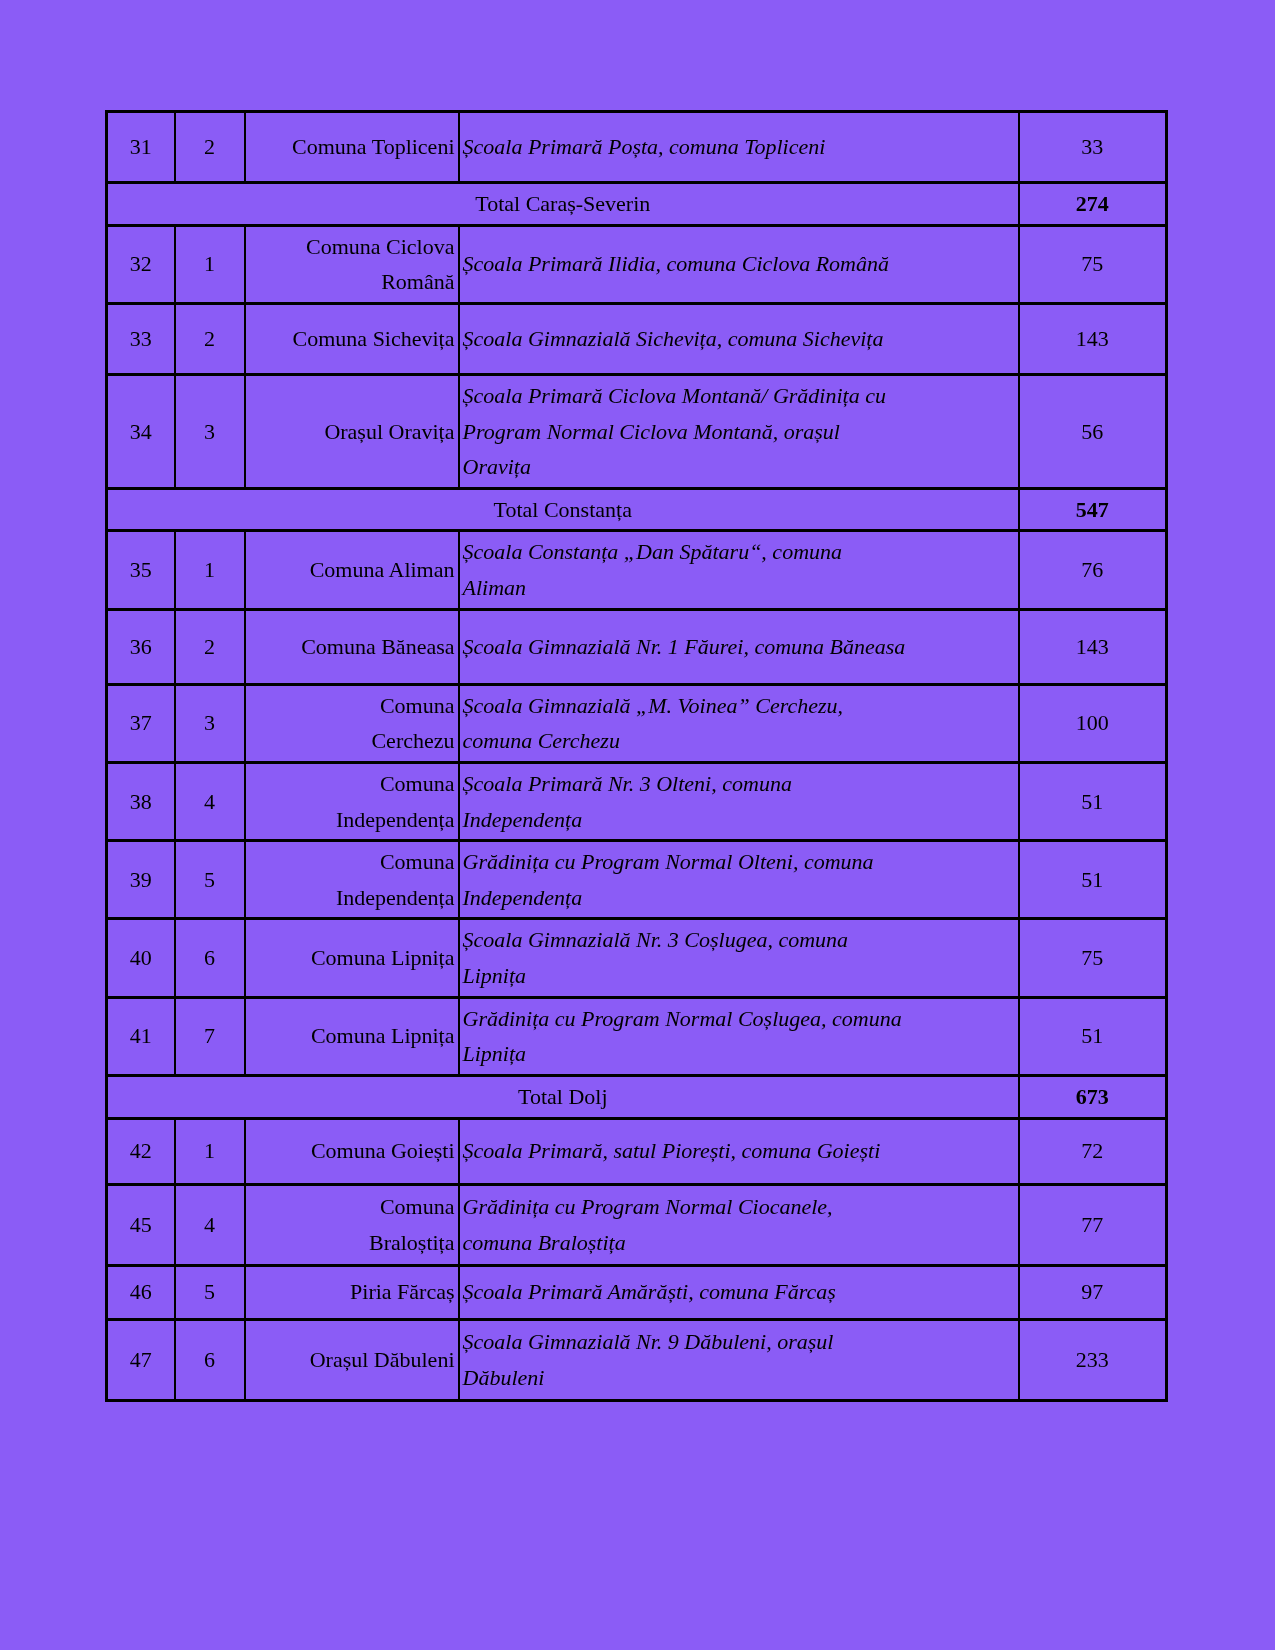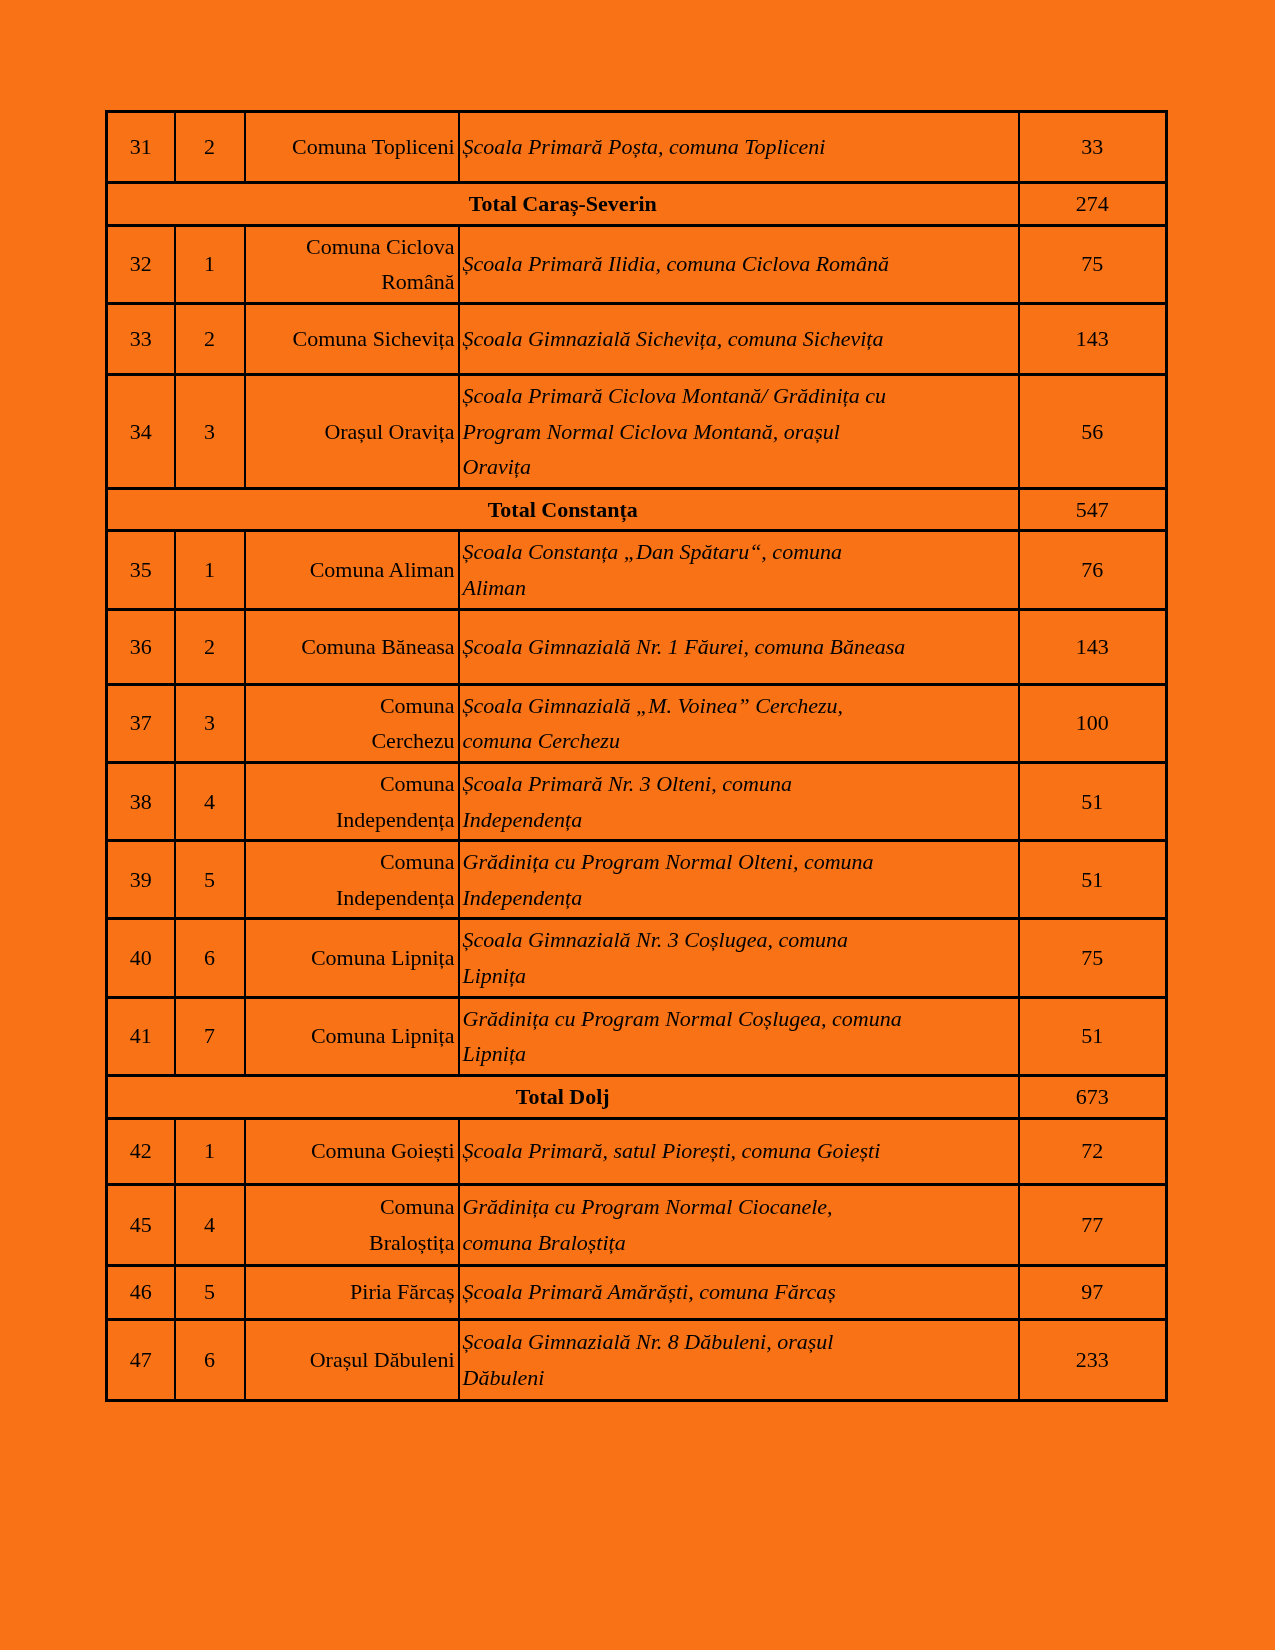--- a/index.html
+++ b/index.html
@@ -6,21 +6,21 @@
     margin: 0;
     padding: 0;
     background: #ffffff;
     color: #000000;
     font-family: "Liberation Serif", serif;
   }
   .page {
     position: relative;
     width: 1275px;
     height: 1650px;
-    background: #f97316;
+    background: #8b5cf6;
     overflow: hidden;
   }
   table.doc-table {
     position: absolute;
     left: 105px;
     top: 110px;
     width: 1060px;
     border-collapse: collapse;
     table-layout: fixed;
     border: 3px solid #000;
@@ -44,25 +44,25 @@
   }
   td.c-sch {
     text-align: left;
     white-space: pre-line;
     padding-left: 4px;
     padding-right: 6px;
     font-style: italic;
   }
   td.c-total-label {
     text-align: center;
-    font-weight: bold;
+    font-weight: normal;
   }
   td.c-total-val {
     text-align: center;
-    font-weight: normal;
+    font-weight: bold;
   }
 </style>
 </head>
 <body>
 
 <div class="page">
   <table class="doc-table">
     <colgroup>
       <col style="width:68px">
       <col style="width:70px">
@@ -192,19 +192,19 @@
         <td class="c-nr">46</td>
         <td class="c-sub">5</td>
         <td class="c-com">Piria Fărcaș</td>
         <td class="c-sch">Școala Primară Amărăști, comuna Fărcaș</td>
         <td class="c-val">97</td>
       </tr>
       <tr style="height:81px">
         <td class="c-nr">47</td>
         <td class="c-sub">6</td>
         <td class="c-com">Orașul Dăbuleni</td>
-        <td class="c-sch">Școala Gimnazială Nr. 8 Dăbuleni, orașul
+        <td class="c-sch">Școala Gimnazială Nr. 9 Dăbuleni, orașul
 Dăbuleni</td>
         <td class="c-val">233</td>
       </tr>
     </tbody>
   </table>
 </div>
 
 </body></html>

